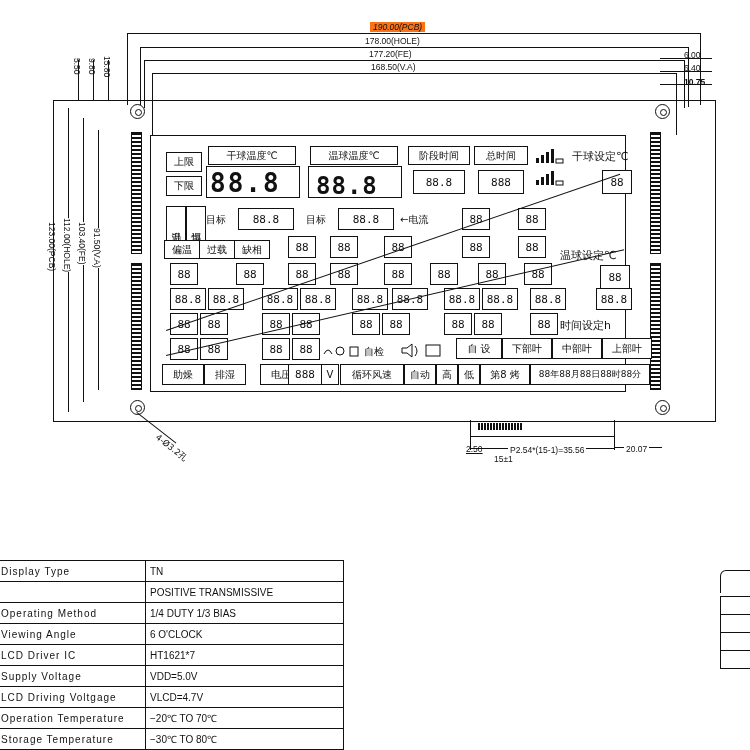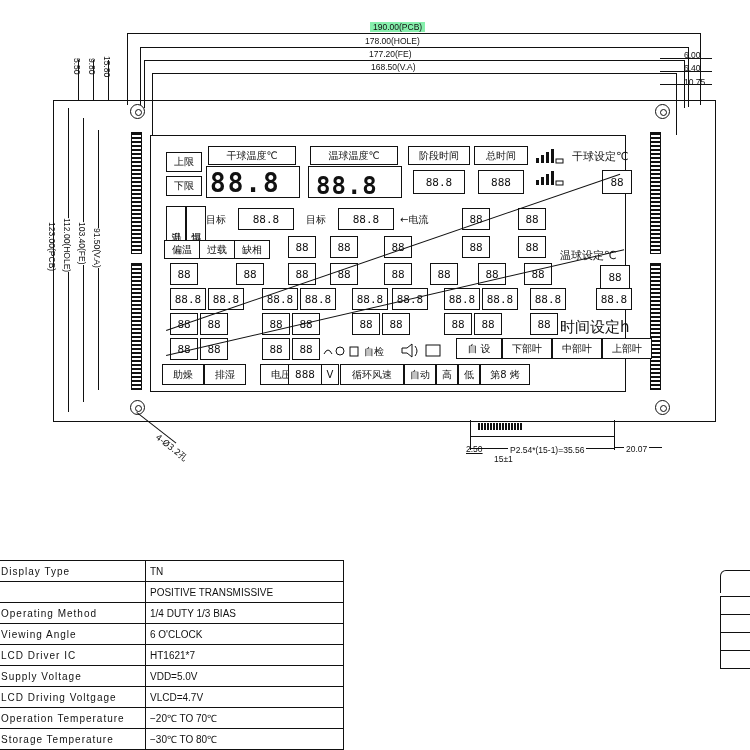--- a/index.html
+++ b/index.html
@@ -57,38 +57,38 @@
 
   <div class="ln v" style="left:127px;top:33px;height:72px;"></div>
   <div class="ln v" style="left:700px;top:33px;height:72px;"></div>
   <div class="ln v" style="left:140px;top:47px;height:60px;"></div>
   <div class="ln v" style="left:688px;top:47px;height:60px;"></div>
   <div class="ln v" style="left:144px;top:60px;height:48px;"></div>
   <div class="ln v" style="left:684px;top:60px;height:48px;"></div>
   <div class="ln v" style="left:152px;top:73px;height:62px;"></div>
   <div class="ln v" style="left:676px;top:73px;height:62px;"></div>
 
-  <div class="dimtxt" style="left:370px;top:22px;background:#86efac;padding:0 3px;">190.00(PCB)</div>
+  <div class="dimtxt" style="left:370px;top:22px;background:#f97316;padding:0 3px;font-style:italic;">190.00(PCB)</div>
   <div class="dimtxt" style="left:362px;top:36px;background:#fff;padding:0 3px;">178.00(HOLE)</div>
   <div class="dimtxt" style="left:366px;top:49px;background:#fff;padding:0 3px;">177.20(FE)</div>
   <div class="dimtxt" style="left:368px;top:62px;background:#fff;padding:0 3px;">168.50(V.A)</div>
 
   <div class="ln v" style="left:78px;top:60px;height:40px;"></div>
   <div class="ln v" style="left:93px;top:60px;height:40px;"></div>
   <div class="ln v" style="left:108px;top:60px;height:40px;"></div>
   <div class="dimtxt vert" style="left:72px;top:58px;">5.50</div>
   <div class="dimtxt vert" style="left:87px;top:58px;">9.80</div>
   <div class="dimtxt vert" style="left:102px;top:56px;">15.80</div>
 
   <div class="ln h" style="left:660px;top:58px;width:52px;"></div>
   <div class="ln h" style="left:660px;top:71px;width:52px;"></div>
   <div class="ln h" style="left:660px;top:84px;width:52px;"></div>
   <div class="dimtxt" style="left:684px;top:50px;">6.00</div>
   <div class="dimtxt" style="left:684px;top:63px;">6.40</div>
-  <div class="dimtxt" style="left:684px;top:77px;">10.75</div>
+  <div class="dimtxt" style="left:684px;top:77px;font-weight:bold;">10.75</div>
 
   <div class="ln v" style="left:53px;top:100px;height:320px;"></div>
   <div class="ln v" style="left:68px;top:108px;height:304px;"></div>
   <div class="ln v" style="left:83px;top:118px;height:284px;"></div>
   <div class="ln v" style="left:98px;top:130px;height:260px;"></div>
   <div class="dimtxt vert" style="left:47px;top:222px;background:#fff;">123.00(PCB)</div>
   <div class="dimtxt vert" style="left:62px;top:218px;background:#fff;">112.00(HOLE)</div>
   <div class="dimtxt vert" style="left:77px;top:222px;background:#fff;">103.40(FE)</div>
   <div class="dimtxt vert" style="left:92px;top:228px;background:#fff;">91.50(V.A)</div>
 
@@ -107,21 +107,21 @@
   <div class="dimtxt" style="left:160px;top:432px;transform:rotate(38deg);transform-origin:0 0;font-family:'DejaVu Sans',sans-serif;">4-Ø3.2孔</div>
 
   <div id="viewarea"></div>
 
   <div class="box" style="left:208px;top:146px;width:86px;height:17px;">干球温度℃</div>
   <div class="box" style="left:310px;top:146px;width:86px;height:17px;">温球温度℃</div>
   <div class="box" style="left:408px;top:146px;width:60px;height:17px;">阶段时间</div>
   <div class="box" style="left:474px;top:146px;width:52px;height:17px;">总时间</div>
   <div class="plaintxt" style="left:572px;top:149px;font-size:11px;">干球设定℃</div>
   <div class="plaintxt" style="left:560px;top:248px;font-size:11px;">温球设定℃</div>
-  <div class="plaintxt" style="left:560px;top:318px;font-size:15px;">时间设定h</div>
+  <div class="plaintxt" style="left:560px;top:318px;font-size:11px;">时间设定h</div>
 
   <svg style="position:absolute;left:536px;top:148px;" width="28" height="16">
     <rect x="0" y="10" width="3" height="5" fill="#111"></rect>
       <rect x="5" y="7" width="3" height="8" fill="#111"></rect>
     <rect x="10" y="4" width="3" height="11" fill="#111"></rect>
       <rect x="15" y="1" width="3" height="14" fill="#111"></rect>
     <rect x="20" y="11" width="7" height="4" fill="none" stroke="#111"></rect>
   </svg>
   <svg style="position:absolute;left:536px;top:170px;" width="28" height="16">
     <rect x="0" y="10" width="3" height="5" fill="#111"></rect>
@@ -226,20 +226,21 @@
   <div class="box" style="left:162px;top:364px;width:40px;height:19px;">助燥</div>
   <div class="box" style="left:204px;top:364px;width:40px;height:19px;">排湿</div>
   <div class="box" style="left:260px;top:364px;width:40px;height:19px;">电压</div>
   <div class="d88" style="left:288px;top:364px;width:32px;height:19px;">888</div>
   <div class="box" style="left:321px;top:364px;width:16px;height:19px;">V</div>
   <div class="box" style="left:340px;top:364px;width:62px;height:19px;">循环风速</div>
   <div class="box" style="left:404px;top:364px;width:30px;height:19px;">自动</div>
   <div class="box" style="left:436px;top:364px;width:20px;height:19px;">高</div>
   <div class="box" style="left:458px;top:364px;width:20px;height:19px;">低</div>
   <div class="box" style="left:480px;top:364px;width:48px;height:19px;">第8 烤</div>
+  <div class="box" style="left:530px;top:364px;width:118px;height:19px;font-size:9px;">88年88月88日88时88分</div>
 
   <div class="pinrow" style="left:478px;top:423px;">
     <i></i>
       <i></i>
       <i></i>
       <i></i>
       <i></i>
       <i></i>
       <i></i>
       <i></i>

